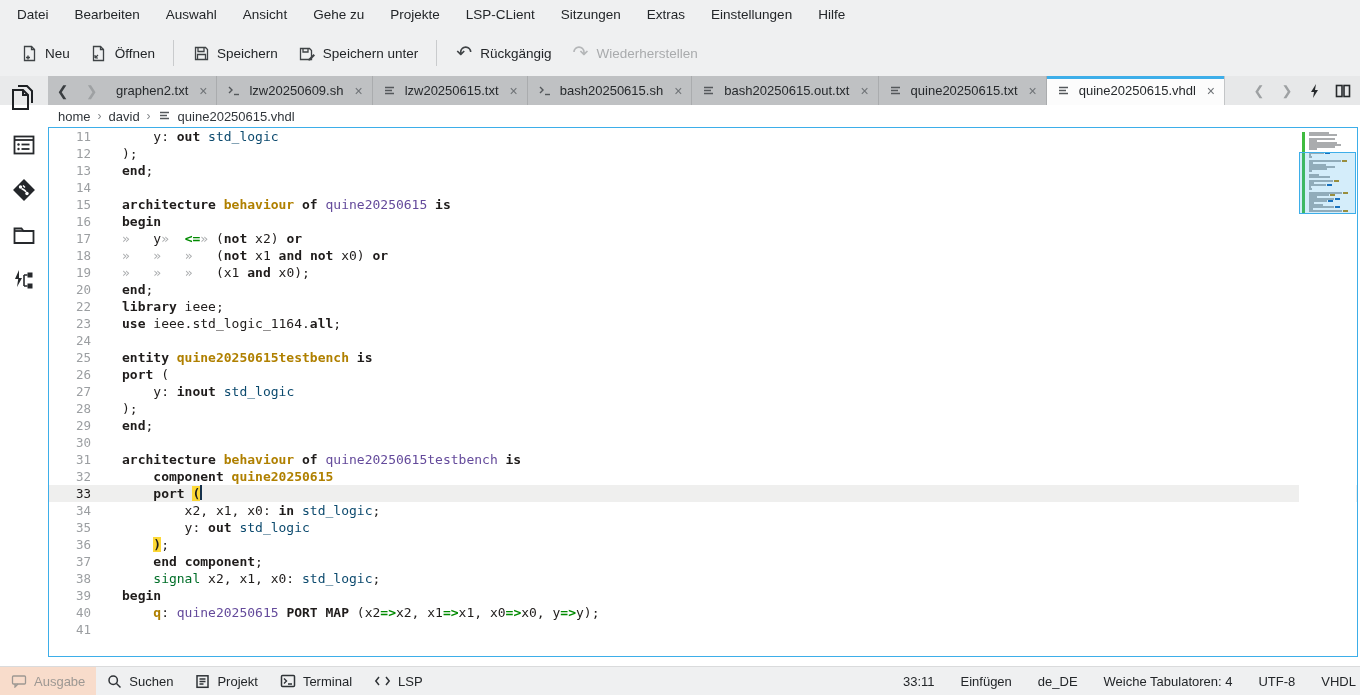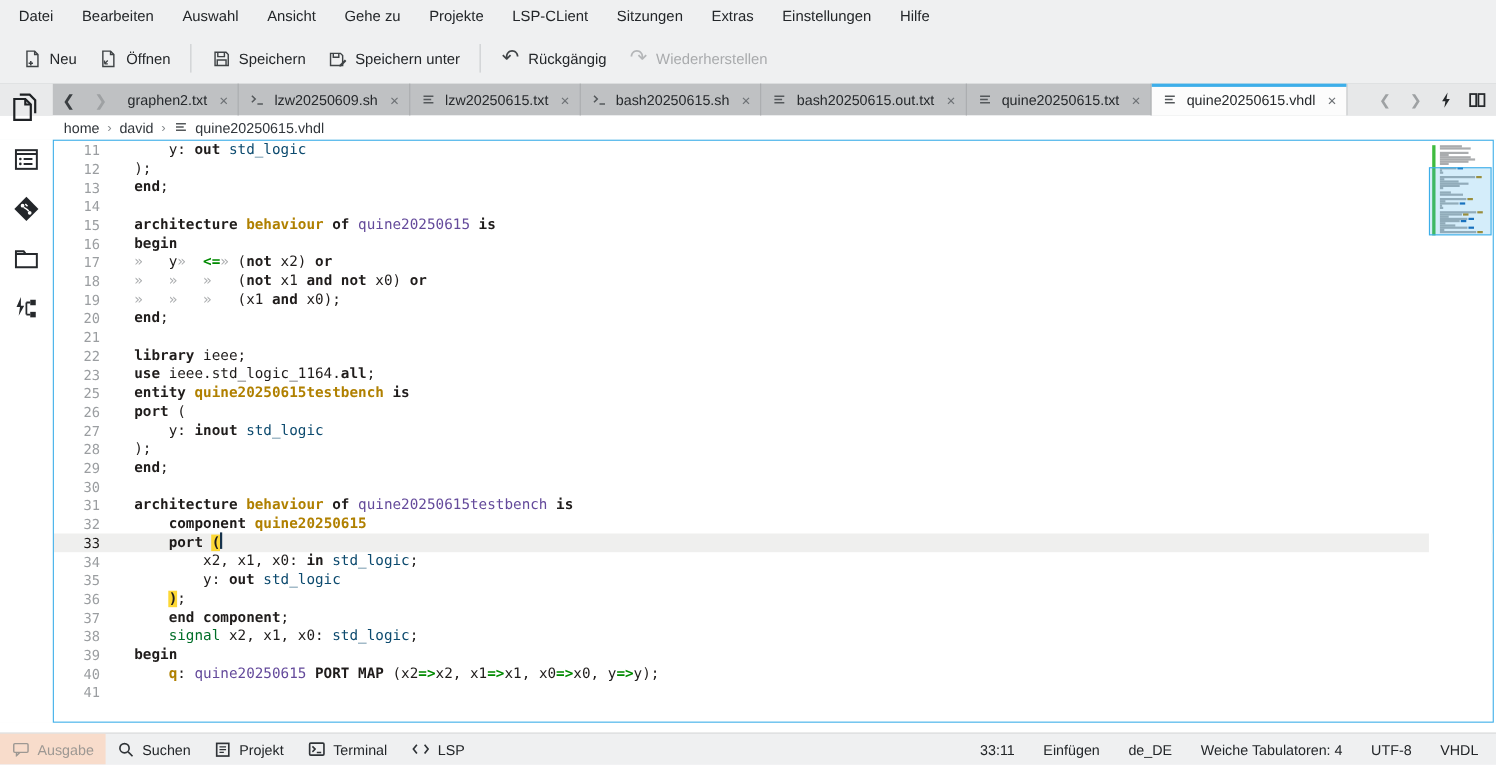--- a/index.html
+++ b/index.html
@@ -79,21 +79,21 @@
   .gapstrip { height:9px; background:#ffffff; }
 
   
   .statusbar { height:29px; background:#eff0f1; border-top:1px solid #dadbdc; display:flex; align-items:center; font-size:13px; }
   .sb-left { display:flex; align-items:stretch; height:100%; }
   .sb-item { display:flex; align-items:center; gap:7px; padding:0 11px; color:#232629; }
   .sb-item.highlight { background:#f8dccb; color:#9d9893; }
   .sb-item .sb-ic { display:flex; align-items:center; }
   .sb-right { margin-left:auto; display:flex; align-items:center; gap:0; }
   .sb-field { padding:0 13px; color:#232629; }
-  .sb-right .sb-field:last-child { padding-right:16px; }
+  .sb-right .sb-field:last-child { padding-right:4px; }
 </style>
 </head>
 <body>
 
 <div class="menubar" id="menubar">
     <div class="menu-item">Datei</div>
     <div class="menu-item">Bearbeiten</div>
     <div class="menu-item">Auswahl</div>
     <div class="menu-item">Ansicht</div>
     <div class="menu-item">Gehe zu</div>
@@ -304,23 +304,23 @@
         <div class="line"><span class="ln">11</span><span class="barcol mod"></span><span class="txt"><span>    y: </span><span class="tk-k">out</span><span> </span><span class="tk-t">std_logic</span></span></div>
         <div class="line"><span class="ln">12</span><span class="barcol mod"></span><span class="txt"><span>);</span></span></div>
         <div class="line"><span class="ln">13</span><span class="barcol mod"></span><span class="txt"><span class="tk-k">end</span><span>;</span></span></div>
         <div class="line"><span class="ln">14</span><span class="barcol"></span><span class="txt"></span></div>
         <div class="line"><span class="ln">15</span><span class="barcol mod"></span><span class="txt"><span class="tk-k">architecture</span><span> </span><span class="tk-e">behaviour</span><span> </span><span class="tk-k">of</span><span> </span><span class="tk-a">quine20250615</span><span> </span><span class="tk-k">is</span></span></div>
         <div class="line"><span class="ln">16</span><span class="barcol mod"></span><span class="txt"><span class="tk-k">begin</span></span></div>
         <div class="line"><span class="ln">17</span><span class="barcol mod"></span><span class="txt"><span class="tk-w">»   </span><span>y</span><span class="tk-w">»  </span><span class="tk-o">&lt;=</span><span class="tk-w">» </span><span>(</span><span class="tk-k">not</span><span> x2) </span><span class="tk-k">or</span></span></div>
         <div class="line"><span class="ln">18</span><span class="barcol mod"></span><span class="txt"><span class="tk-w">»   </span><span class="tk-w">»   </span><span class="tk-w">»   </span><span>(</span><span class="tk-k">not</span><span> x1 </span><span class="tk-k">and</span><span> </span><span class="tk-k">not</span><span> x0) </span><span class="tk-k">or</span></span></div>
         <div class="line"><span class="ln">19</span><span class="barcol mod"></span><span class="txt"><span class="tk-w">»   </span><span class="tk-w">»   </span><span class="tk-w">»   </span><span>(x1 </span><span class="tk-k">and</span><span> x0);</span></span></div>
         <div class="line"><span class="ln">20</span><span class="barcol mod"></span><span class="txt"><span class="tk-k">end</span><span>;</span></span></div>
-        <div class="line"><span class="ln">21</span><span class="barcol"></span><span class="txt"></span></div>
         <div class="line"><span class="ln">22</span><span class="barcol mod"></span><span class="txt"><span class="tk-k">library</span><span> ieee;</span></span></div>
         <div class="line"><span class="ln">23</span><span class="barcol mod"></span><span class="txt"><span class="tk-k">use</span><span> ieee.std_logic_1164.</span><span class="tk-k">all</span><span>;</span></span></div>
+        <div class="line"><span class="ln">24</span><span class="barcol"></span><span class="txt"></span></div>
         <div class="line"><span class="ln">25</span><span class="barcol mod"></span><span class="txt"><span class="tk-k">entity</span><span> </span><span class="tk-e">quine20250615testbench</span><span> </span><span class="tk-k">is</span></span></div>
         <div class="line"><span class="ln">26</span><span class="barcol mod"></span><span class="txt"><span class="tk-k">port</span><span> (</span></span></div>
         <div class="line"><span class="ln">27</span><span class="barcol mod"></span><span class="txt"><span>    y: </span><span class="tk-k">inout</span><span> </span><span class="tk-t">std_logic</span></span></div>
         <div class="line"><span class="ln">28</span><span class="barcol mod"></span><span class="txt"><span>);</span></span></div>
         <div class="line"><span class="ln">29</span><span class="barcol mod"></span><span class="txt"><span class="tk-k">end</span><span>;</span></span></div>
         <div class="line"><span class="ln">30</span><span class="barcol"></span><span class="txt"></span></div>
         <div class="line"><span class="ln">31</span><span class="barcol mod"></span><span class="txt"><span class="tk-k">architecture</span><span> </span><span class="tk-e">behaviour</span><span> </span><span class="tk-k">of</span><span> </span><span class="tk-a">quine20250615testbench</span><span> </span><span class="tk-k">is</span></span></div>
         <div class="line"><span class="ln">32</span><span class="barcol mod"></span><span class="txt"><span>    </span><span class="tk-k">component</span><span> </span><span class="tk-e">quine20250615</span></span></div>
         <div class="line cur"><span class="ln">33</span><span class="barcol mod"></span><span class="txt"><span>    </span><span class="tk-k">port</span><span> </span><span class="tk-b">(</span><span class="caret"></span></span></div>
         <div class="line"><span class="ln">34</span><span class="barcol mod"></span><span class="txt"><span>        x2, x1, x0: </span><span class="tk-k">in</span><span> </span><span class="tk-t">std_logic</span><span>;</span></span></div>

